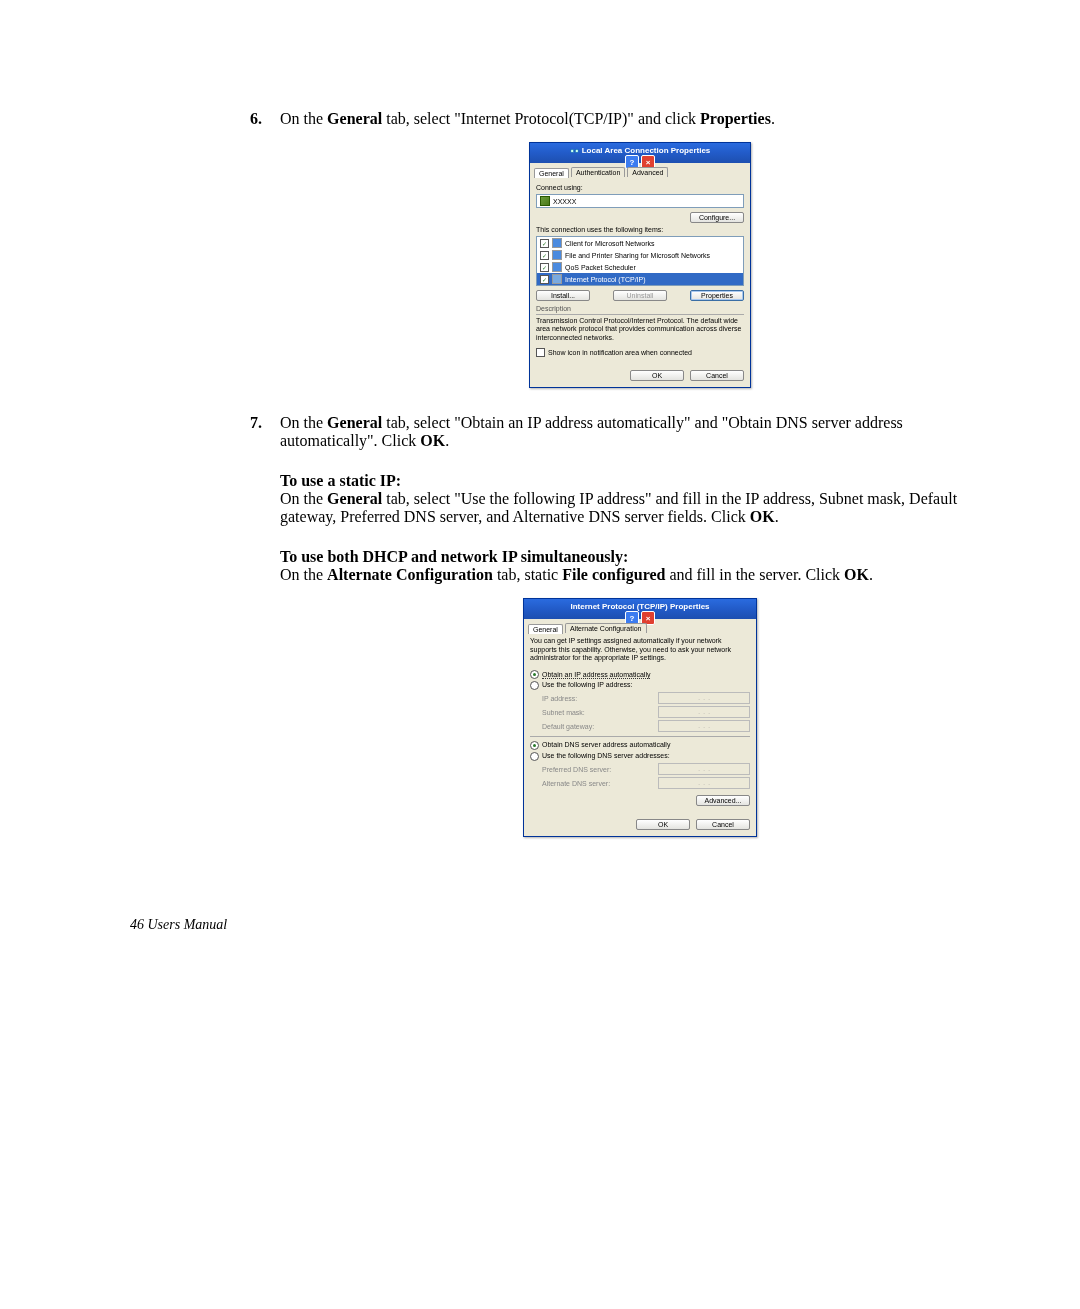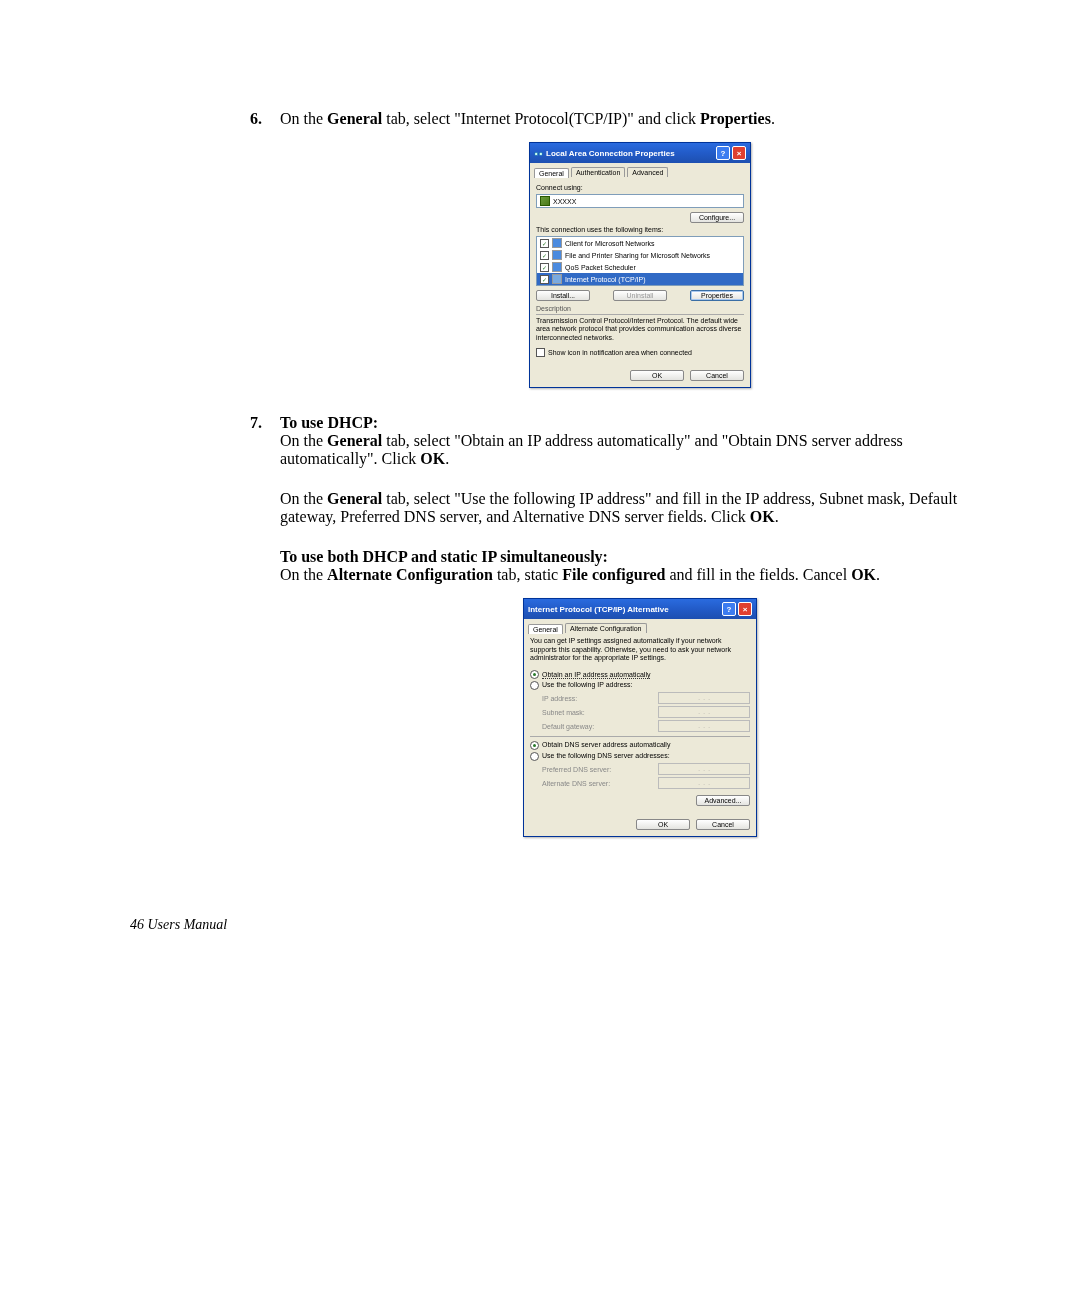--- a/index.html
+++ b/index.html
@@ -52,20 +52,21 @@
   .xp-titlebar {
     background: linear-gradient(to bottom, #2a6bdf 0%, #225bc8 50%, #1d4fb0 100%);
     color: #fff;
     font-weight: bold;
     padding: 3px 4px;
     display: flex;
     justify-content: space-between;
     align-items: center;
     height: 14px;
     font-size: 8px;
+    flex-direction: column;
   }
   .xp-titlebar .title-left { display:flex; align-items:center; gap:3px; }
   .xp-titlebar .titlebtns { display:flex; gap:2px; }
   .xp-titlebar .tbtn {
     width: 12px; height: 12px;
     border: 1px solid #fff;
     border-radius: 2px;
     display:flex; align-items:center; justify-content:center;
     font-size:8px; font-weight:bold;
   }
@@ -265,42 +266,42 @@
           <span class="xp-button">Cancel</span>
         </div>
       </div>
 
     </div>
   </div>
 
   <div class="step">
     <div class="step-num">7.</div>
     <div class="step-body">
-      <div class="bold">To use DHCP:</div>
       <div>
         <span>On the </span><span class="bold">General</span><span> tab, select "Obtain an IP address automatically" and "Obtain DNS server address automatically". Click </span><span class="bold">OK</span><span>.</span>
       </div>
 
       <div class="sub-block">
+        <div class="bold">To use a static IP:</div>
         <div>
           <span>On the </span><span class="bold">General</span><span> tab, select "Use the following IP address" and fill in the IP address, Subnet mask, Default gateway, Preferred DNS server, and Alternative DNS server fields. Click </span><span class="bold">OK</span><span>.</span>
         </div>
       </div>
 
       <div class="sub-block">
-        <div class="bold">To use both DHCP and static IP simultaneously:</div>
+        <div class="bold">To use both DHCP and network IP simultaneously:</div>
         <div>
-          <span>On the </span><span class="bold">Alternate Configuration</span><span> tab, static </span><span class="bold">File configured</span><span> and fill in the fields. Cancel </span><span class="bold">OK</span><span>.</span>
+          <span>On the </span><span class="bold">Alternate Configuration</span><span> tab, static </span><span class="bold">File configured</span><span> and fill in the server. Click </span><span class="bold">OK</span><span>.</span>
         </div>
       </div>
 
       <div class="xp-dialog wide">
         <div class="xp-titlebar">
           <div class="title-left">
-            <span>Internet Protocol (TCP/IP) Alternative</span>
+            <span>Internet Protocol (TCP/IP) Properties</span>
           </div>
           <div class="titlebtns">
             <div class="tbtn help">?</div>
             <div class="tbtn close">×</div>
           </div>
         </div>
         <div class="xp-tabs">
           <div class="xp-tab active">General</div>
           <div class="xp-tab">Alternate Configuration</div>
         </div>

